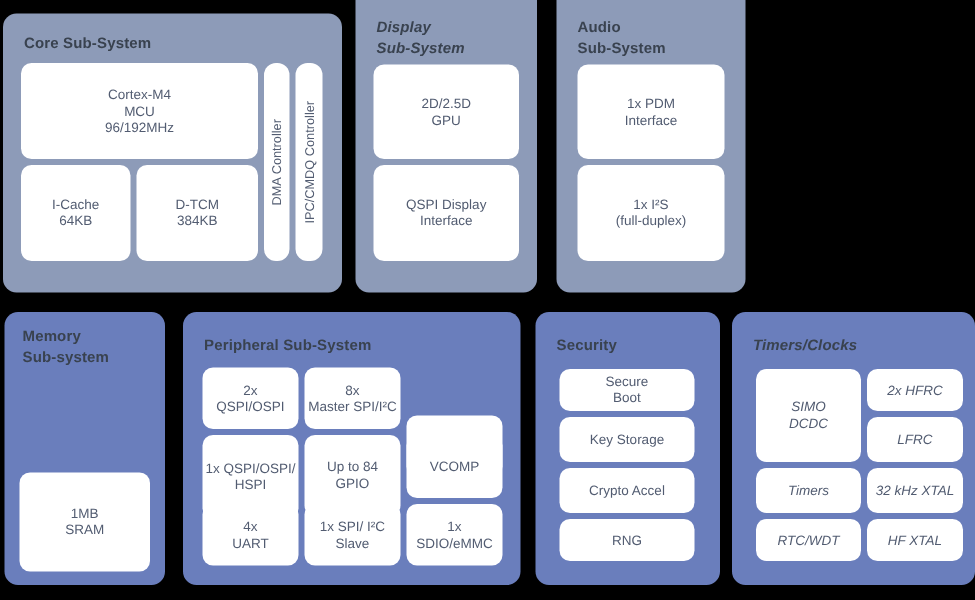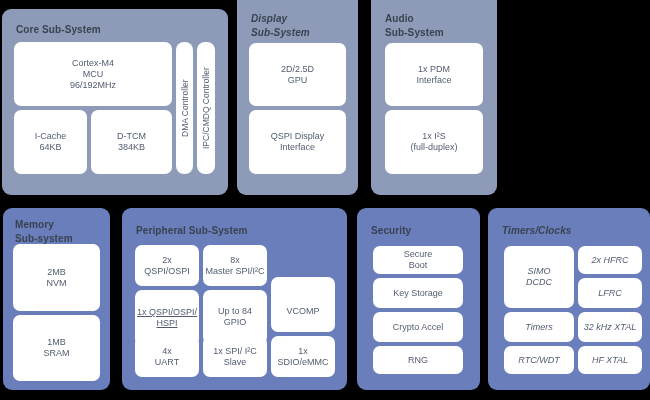--- a/index.html
+++ b/index.html
@@ -51,21 +51,21 @@
   #memory{left:3px;top:208px;width:107px;height:182px;}
   #memory .panel-title{left:12px;top:10px;}
   #memory-nvm{left:10px;top:36px;width:87px;height:67px;}
   #memory-sram{left:10px;top:107px;width:87px;height:66px;}
 
   
   #peripheral{left:122px;top:208px;width:225px;height:182px;}
   #peripheral .panel-title{left:14px;top:16px;}
   .pcard{width:64px;height:41px;}
   #p0{left:13px;top:37px;} #p1{left:81px;top:37px;} #p2{left:149px;top:37px;margin-top:32px;}
-  #p3{left:13px;top:82px;height:56px;text-decoration:underline;} #p4{left:81px;top:82px;height:54px;} #p5{left:149px;top:82px;height:42px;}
+  #p3{left:13px;top:82px;height:56px;} #p4{left:81px;top:82px;height:54px;} #p5{left:149px;top:82px;height:42px;}
   #p6{left:13px;top:128px;} #p7{left:81px;top:128px;} #p8{left:149px;top:128px;}
 
   
   #security{left:357px;top:208px;width:123px;height:182px;}
   #security .panel-title{left:14px;top:16px;}
   .scard{left:16px;width:90px;}
   #s0{top:38px;height:28px;} #s1{top:70px;height:30px;}
   #s2{top:104px;height:30px;} #s3{top:138px;height:28px;}
 
   
@@ -111,22 +111,20 @@
 Sub-System</div>
     <div id="audio-pdm" class="card">1x PDM
 Interface</div>
     <div id="audio-i2s" class="card">1x I²S
 (full-duplex)</div>
   </div>
 
   <div id="memory" class="panel bottom">
     <div class="panel-title">Memory
 Sub-system</div>
-    <div id="memory-nvm" class="card">2MB
-NVM</div>
     <div id="memory-sram" class="card">1MB
 SRAM</div>
   </div>
 
   <div id="peripheral" class="panel bottom">
     <div class="panel-title">Peripheral Sub-System</div>
     <div id="p0" class="card pcard">2x
 QSPI/OSPI</div>
     <div id="p1" class="card pcard">8x
 Master SPI/I²C</div>

